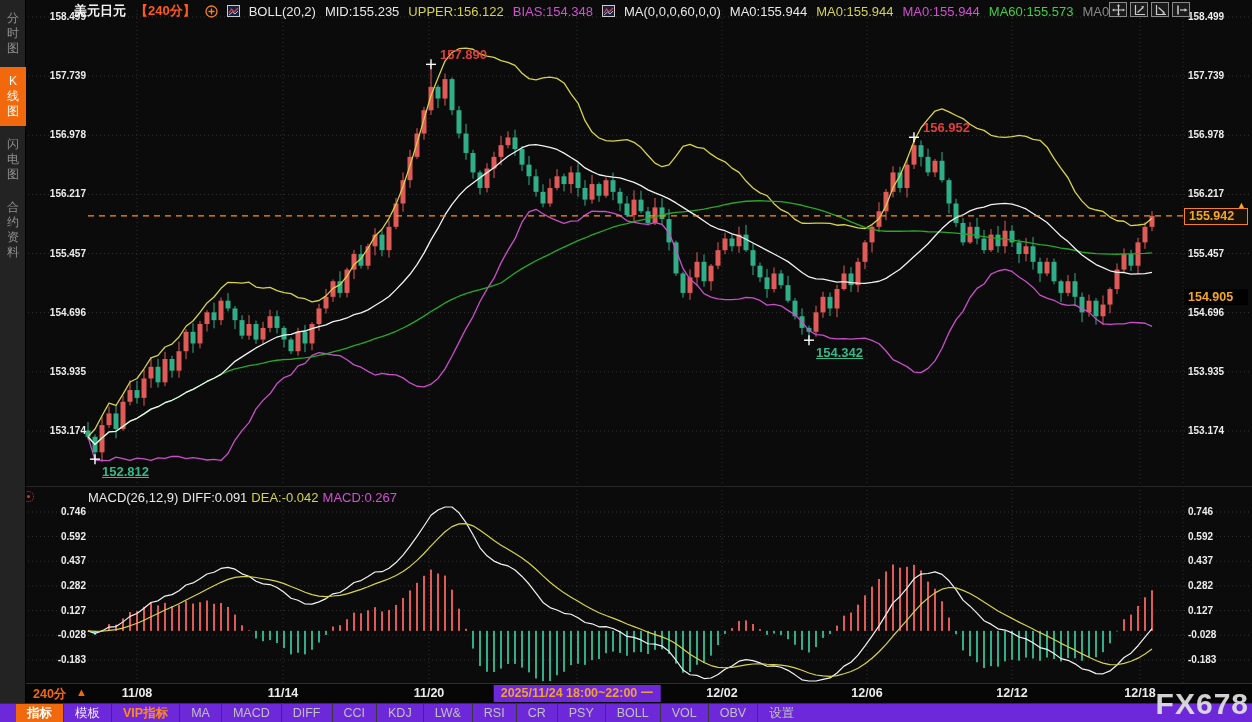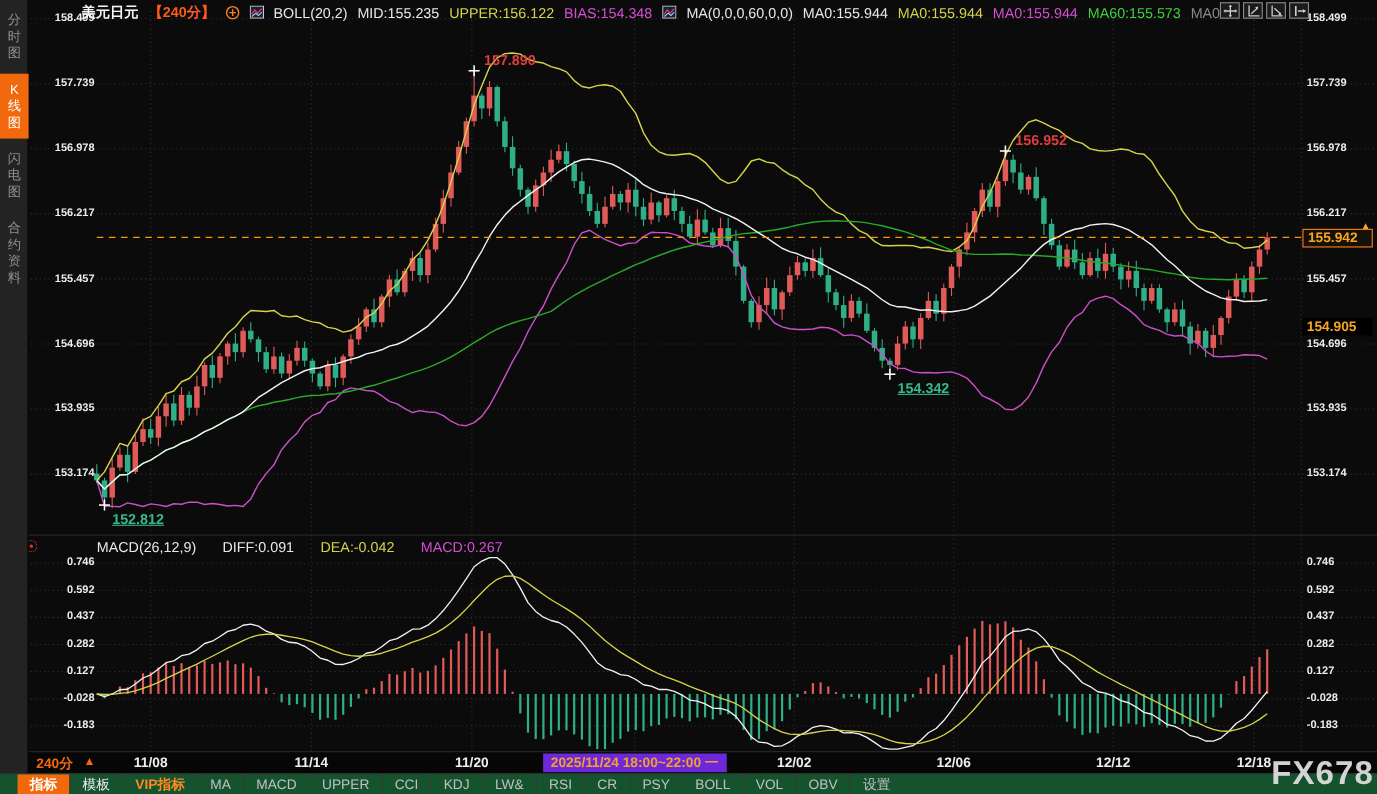--- a/index.html
+++ b/index.html
@@ -45,41 +45,41 @@
   #marker-price-box { position:absolute; left:1184px; top:289px; width:64px; height:16px;
     background:#000; color:#f5a623; font-size:12.5px; font-weight:600;
     line-height:16px; padding-left:4px; z-index:5; }
 
   
   .anno { position:absolute; font-size:13px; font-weight:bold; z-index:4; }
   .anno.high { color:#e03e3e; }
   .anno.low  { color:#35b98c;text-decoration:underline; }
 
   
-  #macd-hdr { position:absolute; left:88px; top:490px; display:flex; gap:24px;
+  #macd-hdr { position:absolute; left:88px; top:490px; display:flex; gap:4px;
     font-size:13px; z-index:5; white-space:nowrap; }
   #macd-ind-icon { position:absolute; left:23px; top:491px; width:11px; height:11px;
     border:1.5px dotted #e03030; border-radius:50%; z-index:5; }
   #macd-ind-icon::after { content:""; position:absolute; left:3px; top:3px;
     width:3px; height:3px; border-radius:50%; background:#e03030; }
 
   
   #xaxis-row { position:absolute; left:0; top:684px; width:1252px; height:19px;
     background:#060606; z-index:5; }
   #period-lbl { position:absolute; left:33px; top:2px; color:#f2690d;
     font-size:12.5px; font-weight:bold; }
   #period-arrow { position:absolute; left:76px; top:2px; color:#f2690d; font-size:11px; }
   .xdate { position:absolute; top:2px; transform:translateX(-50%); color:#ededed;
     font-size:12.5px; font-weight:600; white-space:nowrap; }
   .xdate.current { background:#6d28d9; color:#f0a132; padding:0 7px; height:17px;
     line-height:17px; top:1px; }
 
   
   #tab-row { position:absolute; left:0; top:703px; width:1252px; height:19px;
-    background:#14532d; border-top:1px solid #333; display:flex;
+    background:#6d28d9; border-top:1px solid #333; display:flex;
     padding-left:16px; z-index:6; align-items:flex-end; }
   .btab { font-size:12.5px; line-height:18px; padding:0 11px; color:#c0c0c0;
     cursor:pointer; border-left:1px solid #3a3a3a; white-space:nowrap; }
   .btab:first-child { border-left:none; }
   .btab.active { background:#f2690d; color:#fff; font-weight:bold; border-left:none; }
   .btab.vip { color:#ff8a1e; font-weight:bold; }
   .btab.bright { color:#f0f0f0; }
 
   #watermark { position:absolute; right:3px; bottom:1px; font-size:30px;
     font-weight:600; color:#e3e3e3; opacity:.92; letter-spacing:1px; z-index:9; }
@@ -745,21 +745,21 @@
       <div class="xdate" style="left: 1012px;">12/12</div>
       <div class="xdate" style="left: 1140px;">12/18</div>
     </div>
 
   <div id="tab-row">
       <div class="btab active">指标</div>
       <div class="btab bright">模板</div>
       <div class="btab vip">VIP指标</div>
       <div class="btab">MA</div>
       <div class="btab">MACD</div>
-      <div class="btab">UPPER</div>
+      <div class="btab">DIFF</div>
       <div class="btab">CCI</div>
       <div class="btab">KDJ</div>
       <div class="btab">LW&amp;</div>
       <div class="btab">RSI</div>
       <div class="btab">CR</div>
       <div class="btab">PSY</div>
       <div class="btab">BOLL</div>
       <div class="btab">VOL</div>
       <div class="btab">OBV</div>
       <div class="btab">设置</div>

